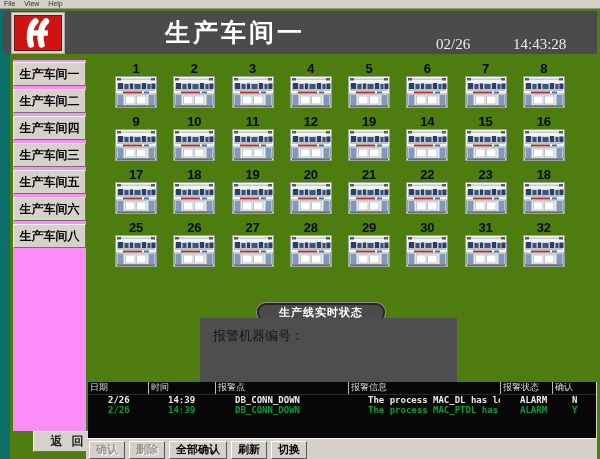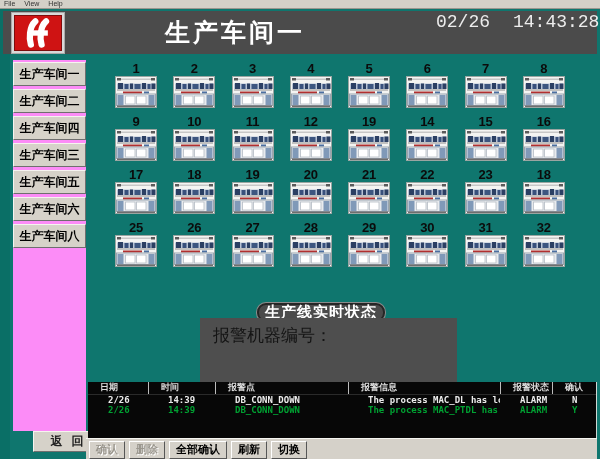--- a/index.html
+++ b/index.html
@@ -1,35 +1,35 @@
 <!DOCTYPE html>
 <html><head>
 <meta charset="utf-8">
 <style>
   html,body{margin:0;padding:0;background:#222;}
-  .screen{position:relative;width:600px;height:459px;background:#0f766e;overflow:hidden;
+  .screen{position:relative;width:600px;height:459px;background:#4d7c0f;overflow:hidden;
           font-family:"Liberation Sans",sans-serif;}
 
   
   .menubar{position:absolute;top:0;left:0;width:600px;height:9px;background:#d4d0c8;
            border-bottom:1px solid #9a968e;display:flex;align-items:center;gap:9px;
            padding-left:4px;box-sizing:border-box;font-size:7px;color:#333;}
   .menubar .mi{line-height:8px;}
 
   .leftstrip{position:absolute;left:0;top:9px;width:10px;height:450px;background:#0a6f66;}
 
   
   .header{position:absolute;left:3px;top:11px;width:594px;height:43px;background:#4b4b4b;}
   .logo{position:absolute;left:11px;top:12px;width:54px;height:42px;background:#d9d9d9;
         padding:2px;box-sizing:border-box;border:1px solid #aaa;}
   .logo-inner{width:100%;height:100%;background:#cf1313;border:1px solid #7d0d0d;box-sizing:border-box;}
   .title{position:absolute;left:128px;top:16px;width:214px;text-align:center;color:#fff;
          font-size:25px;font-weight:bold;letter-spacing:3px;}
-  .hdate,.htime{position:absolute;top:12px;color:#ededed;font-size:18px;
-         font-family:Liberation Mono, monospace;}
+  .hdate,.htime{position:absolute;top:36px;color:#ededed;font-size:15px;
+         font-family:Liberation Serif, serif;}
   .hdate{left:436px;}
   .htime{left:513px;}
 
   
   .sidebar{position:absolute;left:13px;top:60px;width:73px;height:371px;background:#fc8cf7;
            display:flex;flex-direction:column;gap:3px;padding-top:2px;box-sizing:border-box;}
   .ws-btn{height:22px;flex:none;background:#d6d2c9;color:#000;font-size:12px;font-weight:bold;
           display:flex;align-items:center;justify-content:center;
           border-top:1px solid #f6f4f0;border-left:1px solid #f6f4f0;
           border-right:1px solid #6f6f6f;border-bottom:1px solid #6f6f6f;cursor:pointer;}
@@ -42,33 +42,33 @@
   
   .grid{position:absolute;left:107px;top:62px;width:466px;height:212px;display:grid;
         grid-template-columns:repeat(8,1fr);grid-template-rows:repeat(4,1fr);justify-items:center;}
   .cell{display:flex;flex-direction:column;align-items:center;cursor:pointer;}
   .num{font-size:13px;font-weight:bold;color:#0b0b0b;height:14px;line-height:14px;}
   .micon{width:42px;height:32px;display:block;}
 
   
   .banner{position:absolute;left:257px;top:303px;width:124px;height:15px;background:#4b4b4b;
           border:2px solid #262626;border-radius:9px;box-shadow:0 0 0 1px #8b8b8b;
-          color:#fff;font-size:15px;font-weight:bold;display:flex;align-items:center;
+          color:#fff;font-size:11px;font-weight:bold;display:flex;align-items:center;
           justify-content:center;letter-spacing:1px;}
   .info-panel{position:absolute;left:200px;top:318px;width:257px;height:65px;background:#4e4e4e;
-          color:#141414;font-size:17px;line-height:15px;padding:10px 0 0 13px;box-sizing:border-box;}
+          color:#141414;font-size:13px;line-height:15px;padding:10px 0 0 13px;box-sizing:border-box;}
 
   
   .alarm-table{position:absolute;left:88px;top:382px;width:509px;height:58px;background:#070707;
           border-right:1px solid #cfd8d4;border-bottom:1px solid #cfd8d4;box-sizing:border-box;
           font-family:"DejaVu Sans Mono",monospace;}
   .t-header{display:grid;grid-template-columns:60px 67px 133px 152px 52px 44px;height:12px;
           border-bottom:1px solid #2a2a2a;}
-  .t-header .hc{font-size:9px;line-height:11px;color:#dcdcdc;font-weight:bold;
-          padding-left:12px;border-left:1px solid #bdbdbd;overflow:hidden;white-space:nowrap;}
+  .t-header .hc{font-size:9px;line-height:11px;color:#dcdcdc;font-weight:normal;
+          padding-left:2px;border-left:1px solid #bdbdbd;overflow:hidden;white-space:nowrap;}
   .t-header .hc:first-child{border-left:none;}
   .t-row{display:grid;grid-template-columns:60px 67px 133px 152px 52px 44px;height:10px;cursor:pointer;}
   .t-row .tc{font-size:9px;line-height:10px;padding-left:20px;overflow:hidden;white-space:nowrap;font-weight:bold;}
   .t-row.white{color:#ececec;}
   .t-row.green{color:#00a132;}
 
   
   .toolbar{position:absolute;left:86px;top:438px;width:511px;height:21px;background:#d5d1c9;
           border-top:1px solid #f5f5f0;display:flex;gap:4px;padding:2px 0 0 3px;box-sizing:border-box;}
   .tb-btn{height:16px;padding:0 6px;background:#d5d1c9;font-size:11px;font-weight:bold;

